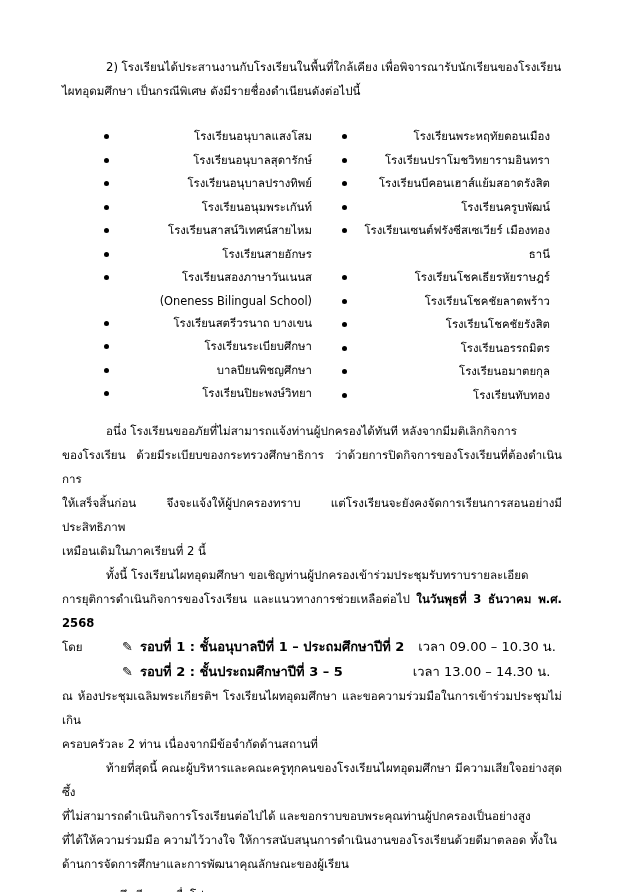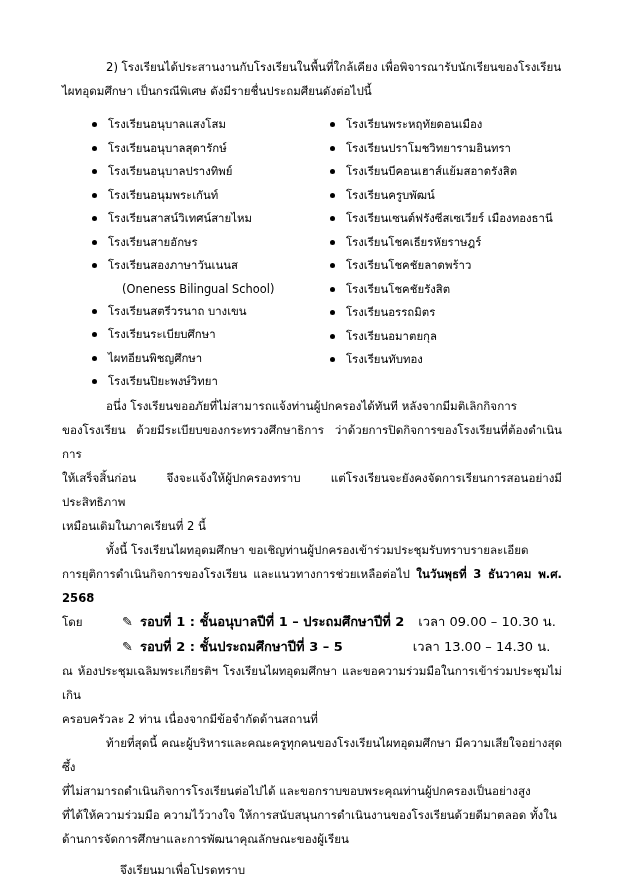--- a/index.html
+++ b/index.html
@@ -40,22 +40,23 @@
   .cols {
     display: flex;
     margin-top: 10px;
     margin-left: 24px;
   }
   .col {
     width: 238px;
   }
   ul.schools {
     list-style: none;
-    margin: 0;
+    margin: 12px;
     padding: 0;
+    text-align: right;
   }
   ul.schools li {
     position: relative;
     font-size: 11.4px;
     line-height: 23.5px;
     padding-left: 22px;
   }
   ul.schools li .bullet {
     position: absolute;
     left: 6px;
@@ -101,37 +102,37 @@
 </style>
 </head>
 <body>
 
 <div class="page">
   <div class="body-area">
 
     <p class="para">
       <span class="indent"></span><span>2)</span>
       <span>โรงเรียนได้ประสานงานกับโรงเรียนในพื้นที่ใกล้เคียง เพื่อพิจารณารับนักเรียนของโรงเรียน</span><br>
-      <span>ไผทอุดมศึกษา เป็นกรณีพิเศษ ดังมีรายชื่นประถมศียนดังต่อไปนี้</span>
+      <span>ไผทอุดมศึกษา เป็นกรณีพิเศษ ดังมีรายชื่องดำเนียนดังต่อไปนี้</span>
     </p>
 
     <div class="cols">
       <div class="col">
         <ul class="schools">
           <li><span class="bullet"></span><span>โรงเรียนอนุบาลแสงโสม</span></li>
           <li><span class="bullet"></span><span>โรงเรียนอนุบาลสุดารักษ์</span></li>
           <li><span class="bullet"></span><span>โรงเรียนอนุบาลปรางทิพย์</span></li>
           <li><span class="bullet"></span><span>โรงเรียนอนุมพระเกันท์</span></li>
           <li><span class="bullet"></span><span>โรงเรียนสาสน์วิเทศน์สายไหม</span></li>
           <li><span class="bullet"></span><span>โรงเรียนสายอักษร</span></li>
           <li><span class="bullet"></span><span>โรงเรียนสองภาษาวันเนนส</span></li>
           <li class="sub"><span>(Oneness Bilingual School)</span></li>
           <li><span class="bullet"></span><span>โรงเรียนสตรีวรนาถ บางเขน</span></li>
           <li><span class="bullet"></span><span>โรงเรียนระเบียบศึกษา</span></li>
-          <li><span class="bullet"></span><span>ไผทอียนพิชญศึกษา</span></li>
+          <li><span class="bullet"></span><span>บาลปียนพิชญศึกษา</span></li>
           <li><span class="bullet"></span><span>โรงเรียนปิยะพงษ์วิทยา</span></li>
         </ul>
       </div>
       <div class="col">
         <ul class="schools">
           <li><span class="bullet"></span><span>โรงเรียนพระหฤทัยดอนเมือง</span></li>
           <li><span class="bullet"></span><span>โรงเรียนปราโมชวิทยารามอินทรา</span></li>
           <li><span class="bullet"></span><span>โรงเรียนบีคอนเฮาส์แย้มสอาดรังสิต</span></li>
           <li><span class="bullet"></span><span>โรงเรียนครูบพัฒน์</span></li>
           <li><span class="bullet"></span><span>โรงเรียนเซนต์ฟรังซีสเซเวียร์ เมืองทองธานี</span></li>

